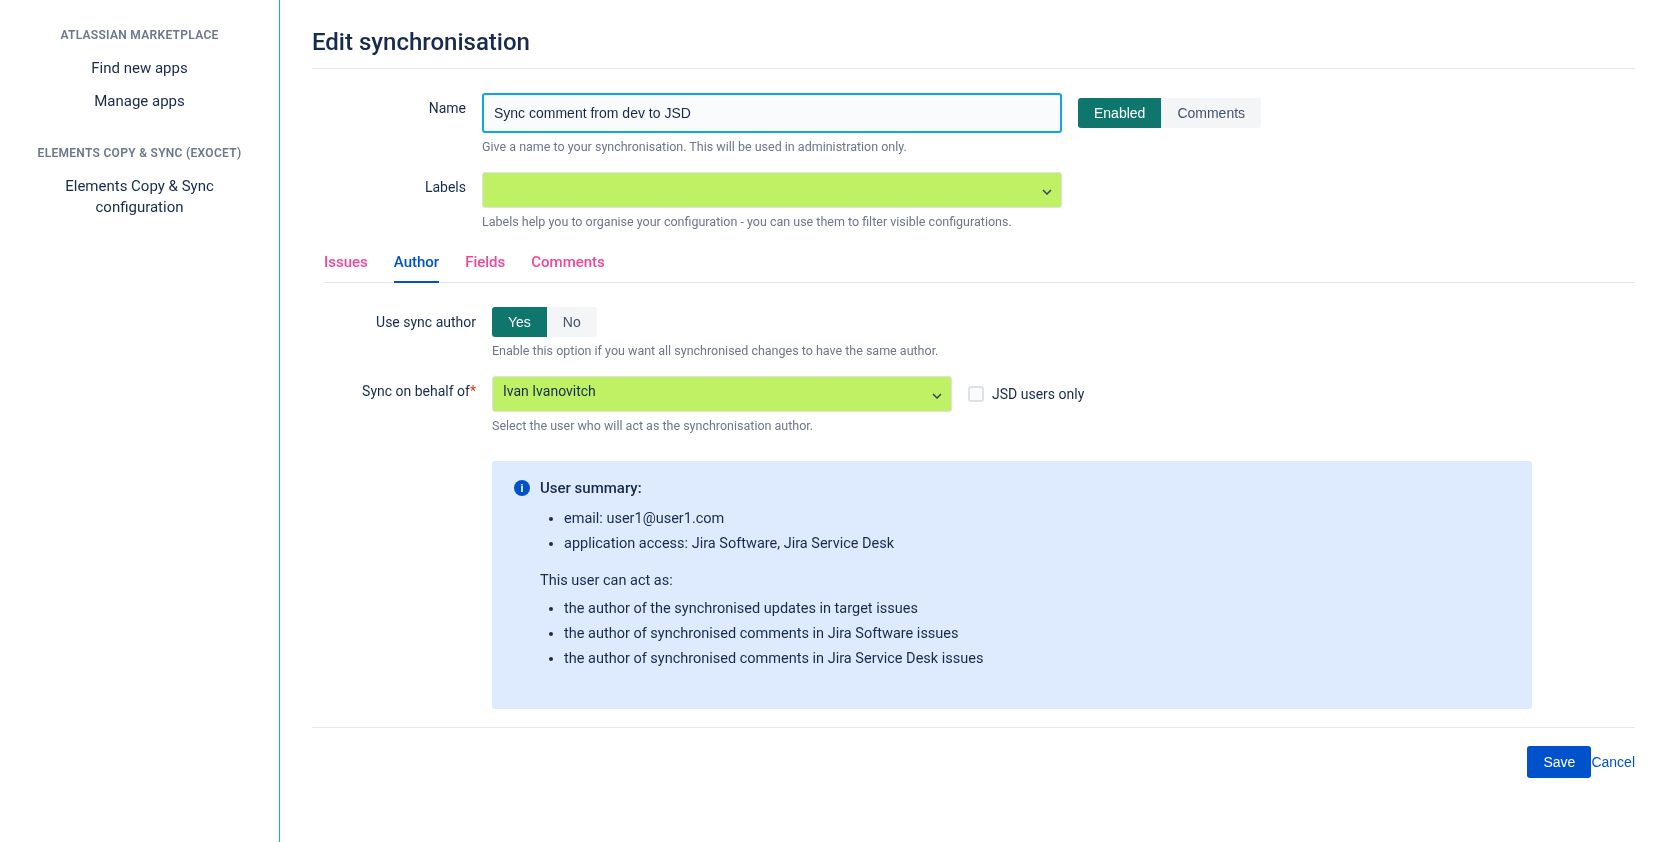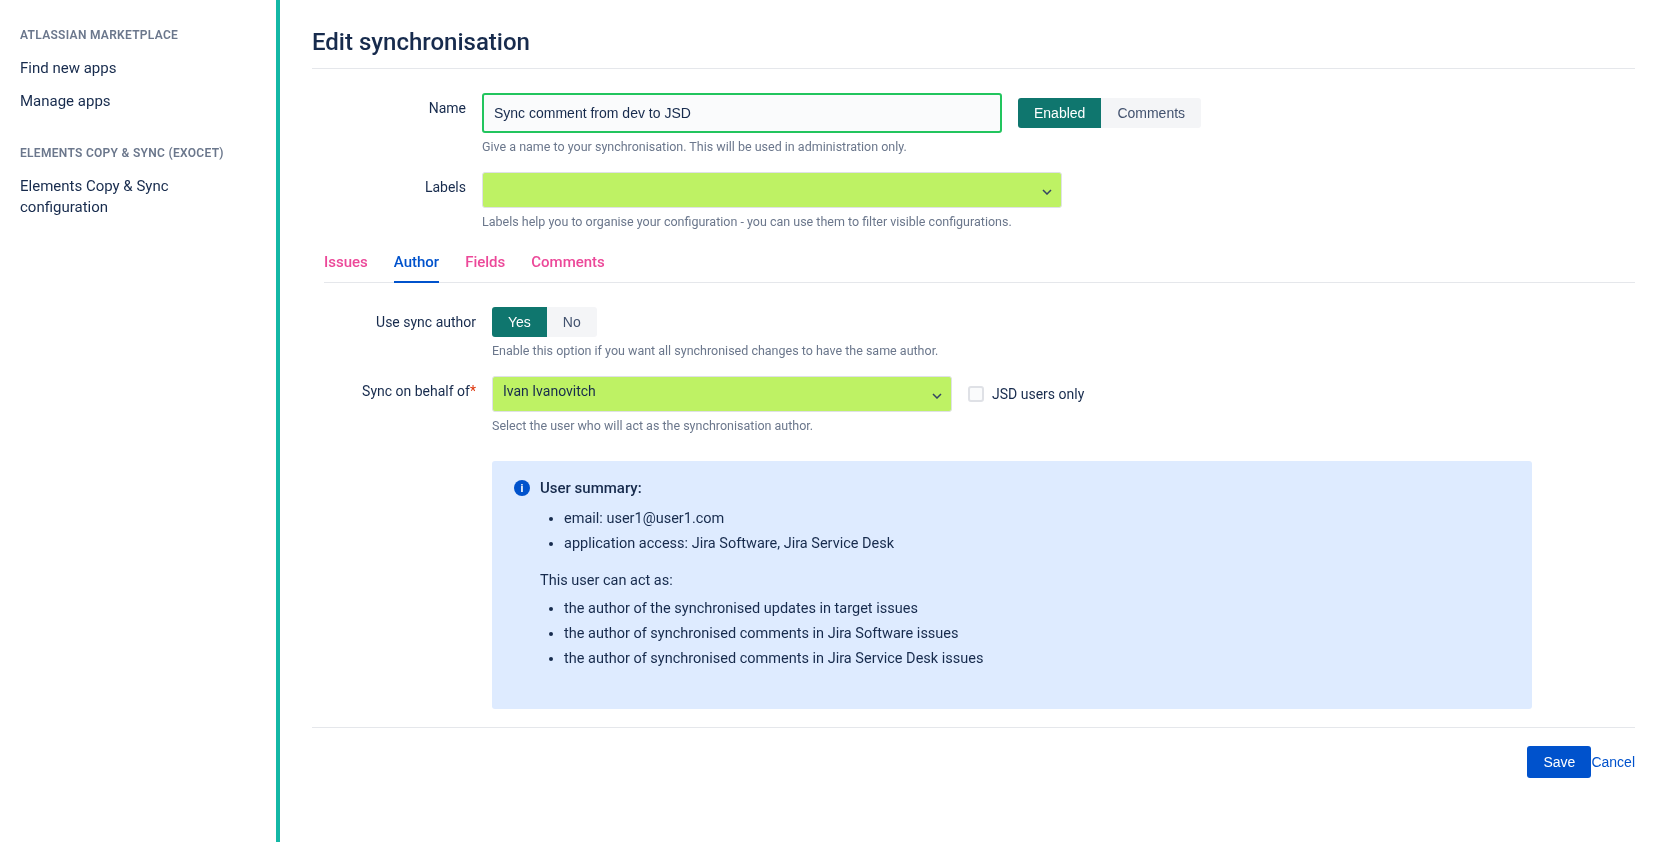--- a/index.html
+++ b/index.html
@@ -6,23 +6,24 @@
 body {
   font-family: -apple-system, BlinkMacSystemFont, "Segoe UI", Roboto, Helvetica, Arial, sans-serif;
   font-size: 14px;
   color: #172B4D;
   background: #fff;
   display: flex;
   min-height: 100vh;
 }
 .sidebar {
   width: 280px;
-  border-right: 4px solid #14b8a6;
+  border-right: 1px solid #14b8a6;
   padding: 28px 20px;
   flex-shrink: 0;
+  text-align: center;
 }
 .sidebar-section-title {
   font-size: 12px;
   font-weight: 600;
   color: #6B778C;
   letter-spacing: 0.3px;
   margin-bottom: 10px;
 }
 .sidebar-item {
   display: block;
@@ -63,24 +64,24 @@
   color: #172B4D;
   flex-shrink: 0;
 }
 .form-control-col {
   flex: 1;
   display: flex;
   align-items: center;
   gap: 16px;
 }
 .text-input {
-  width: 520px;
+  width: 580px;
   height: 36px;
   padding: 18px 10px;
-  border: 2px solid #22c55e;
+  border: 2px solid #0ea5e9;
   border-radius: 3px;
   font-size: 14px;
   color: #172B4D;
   background: #FAFBFC;
 }
 .help-text {
   font-size: 12.5px;
   color: #6B778C;
   margin: 6px 0 18px 170px;
   padding-left: 0;

